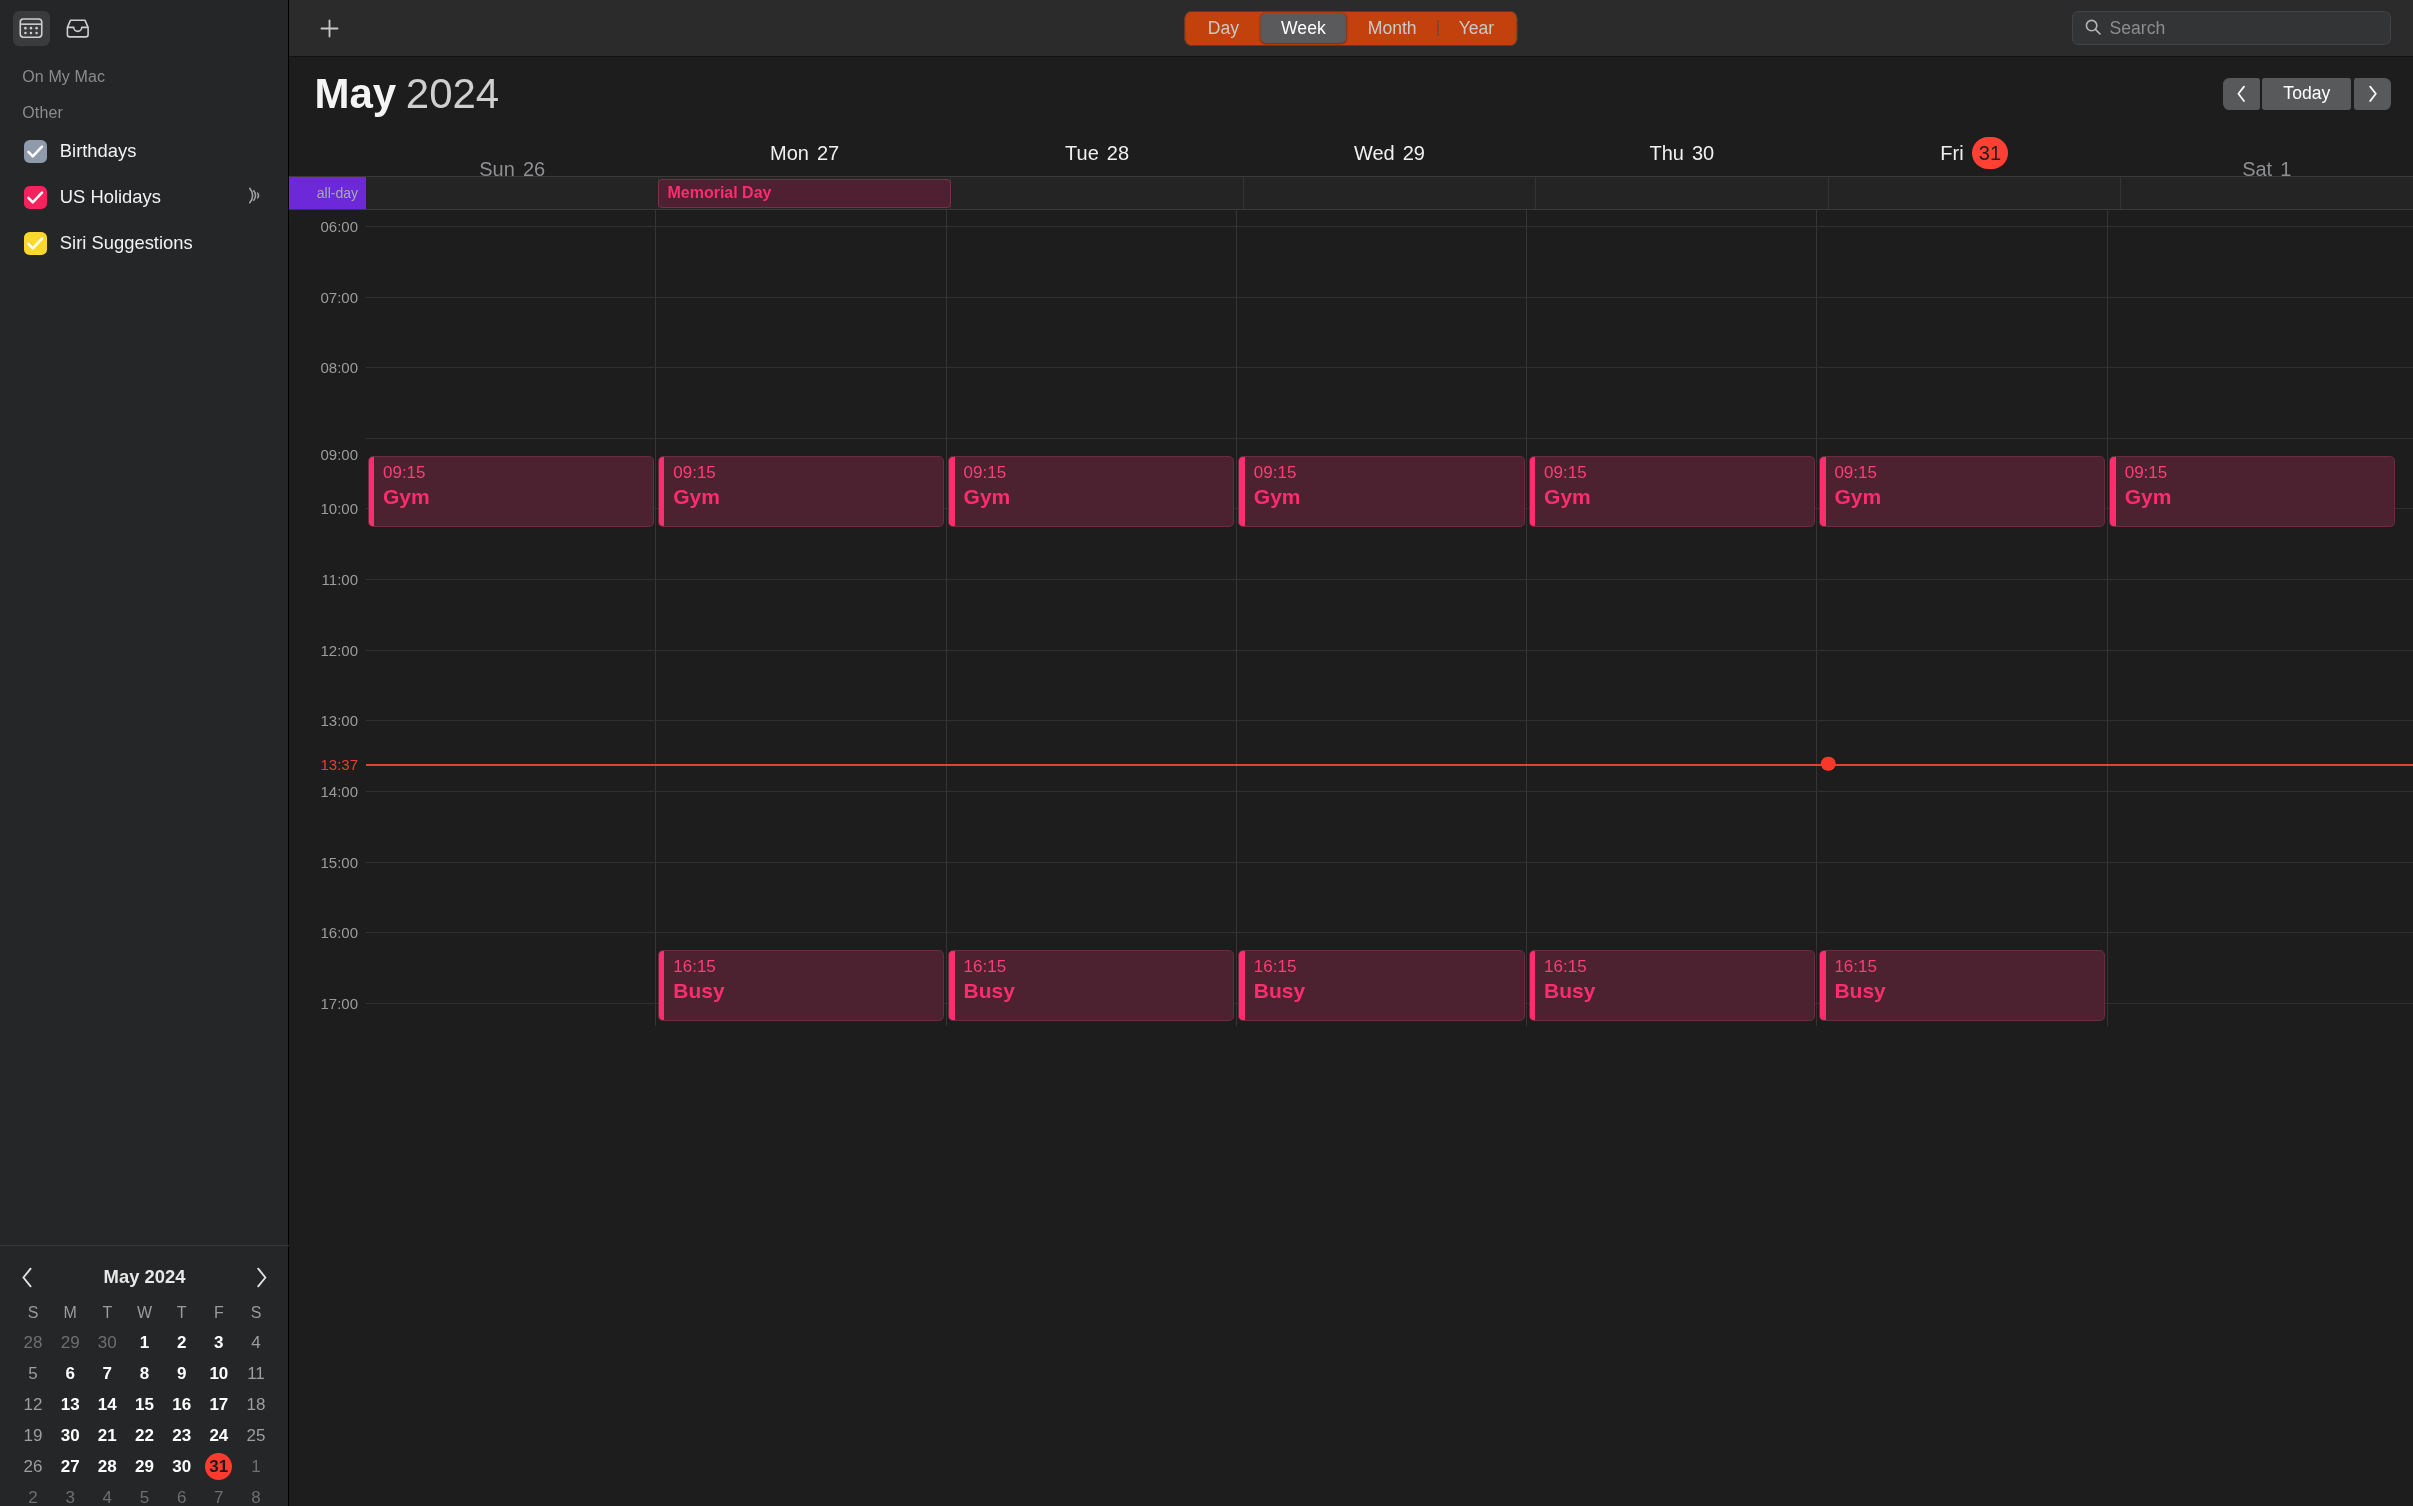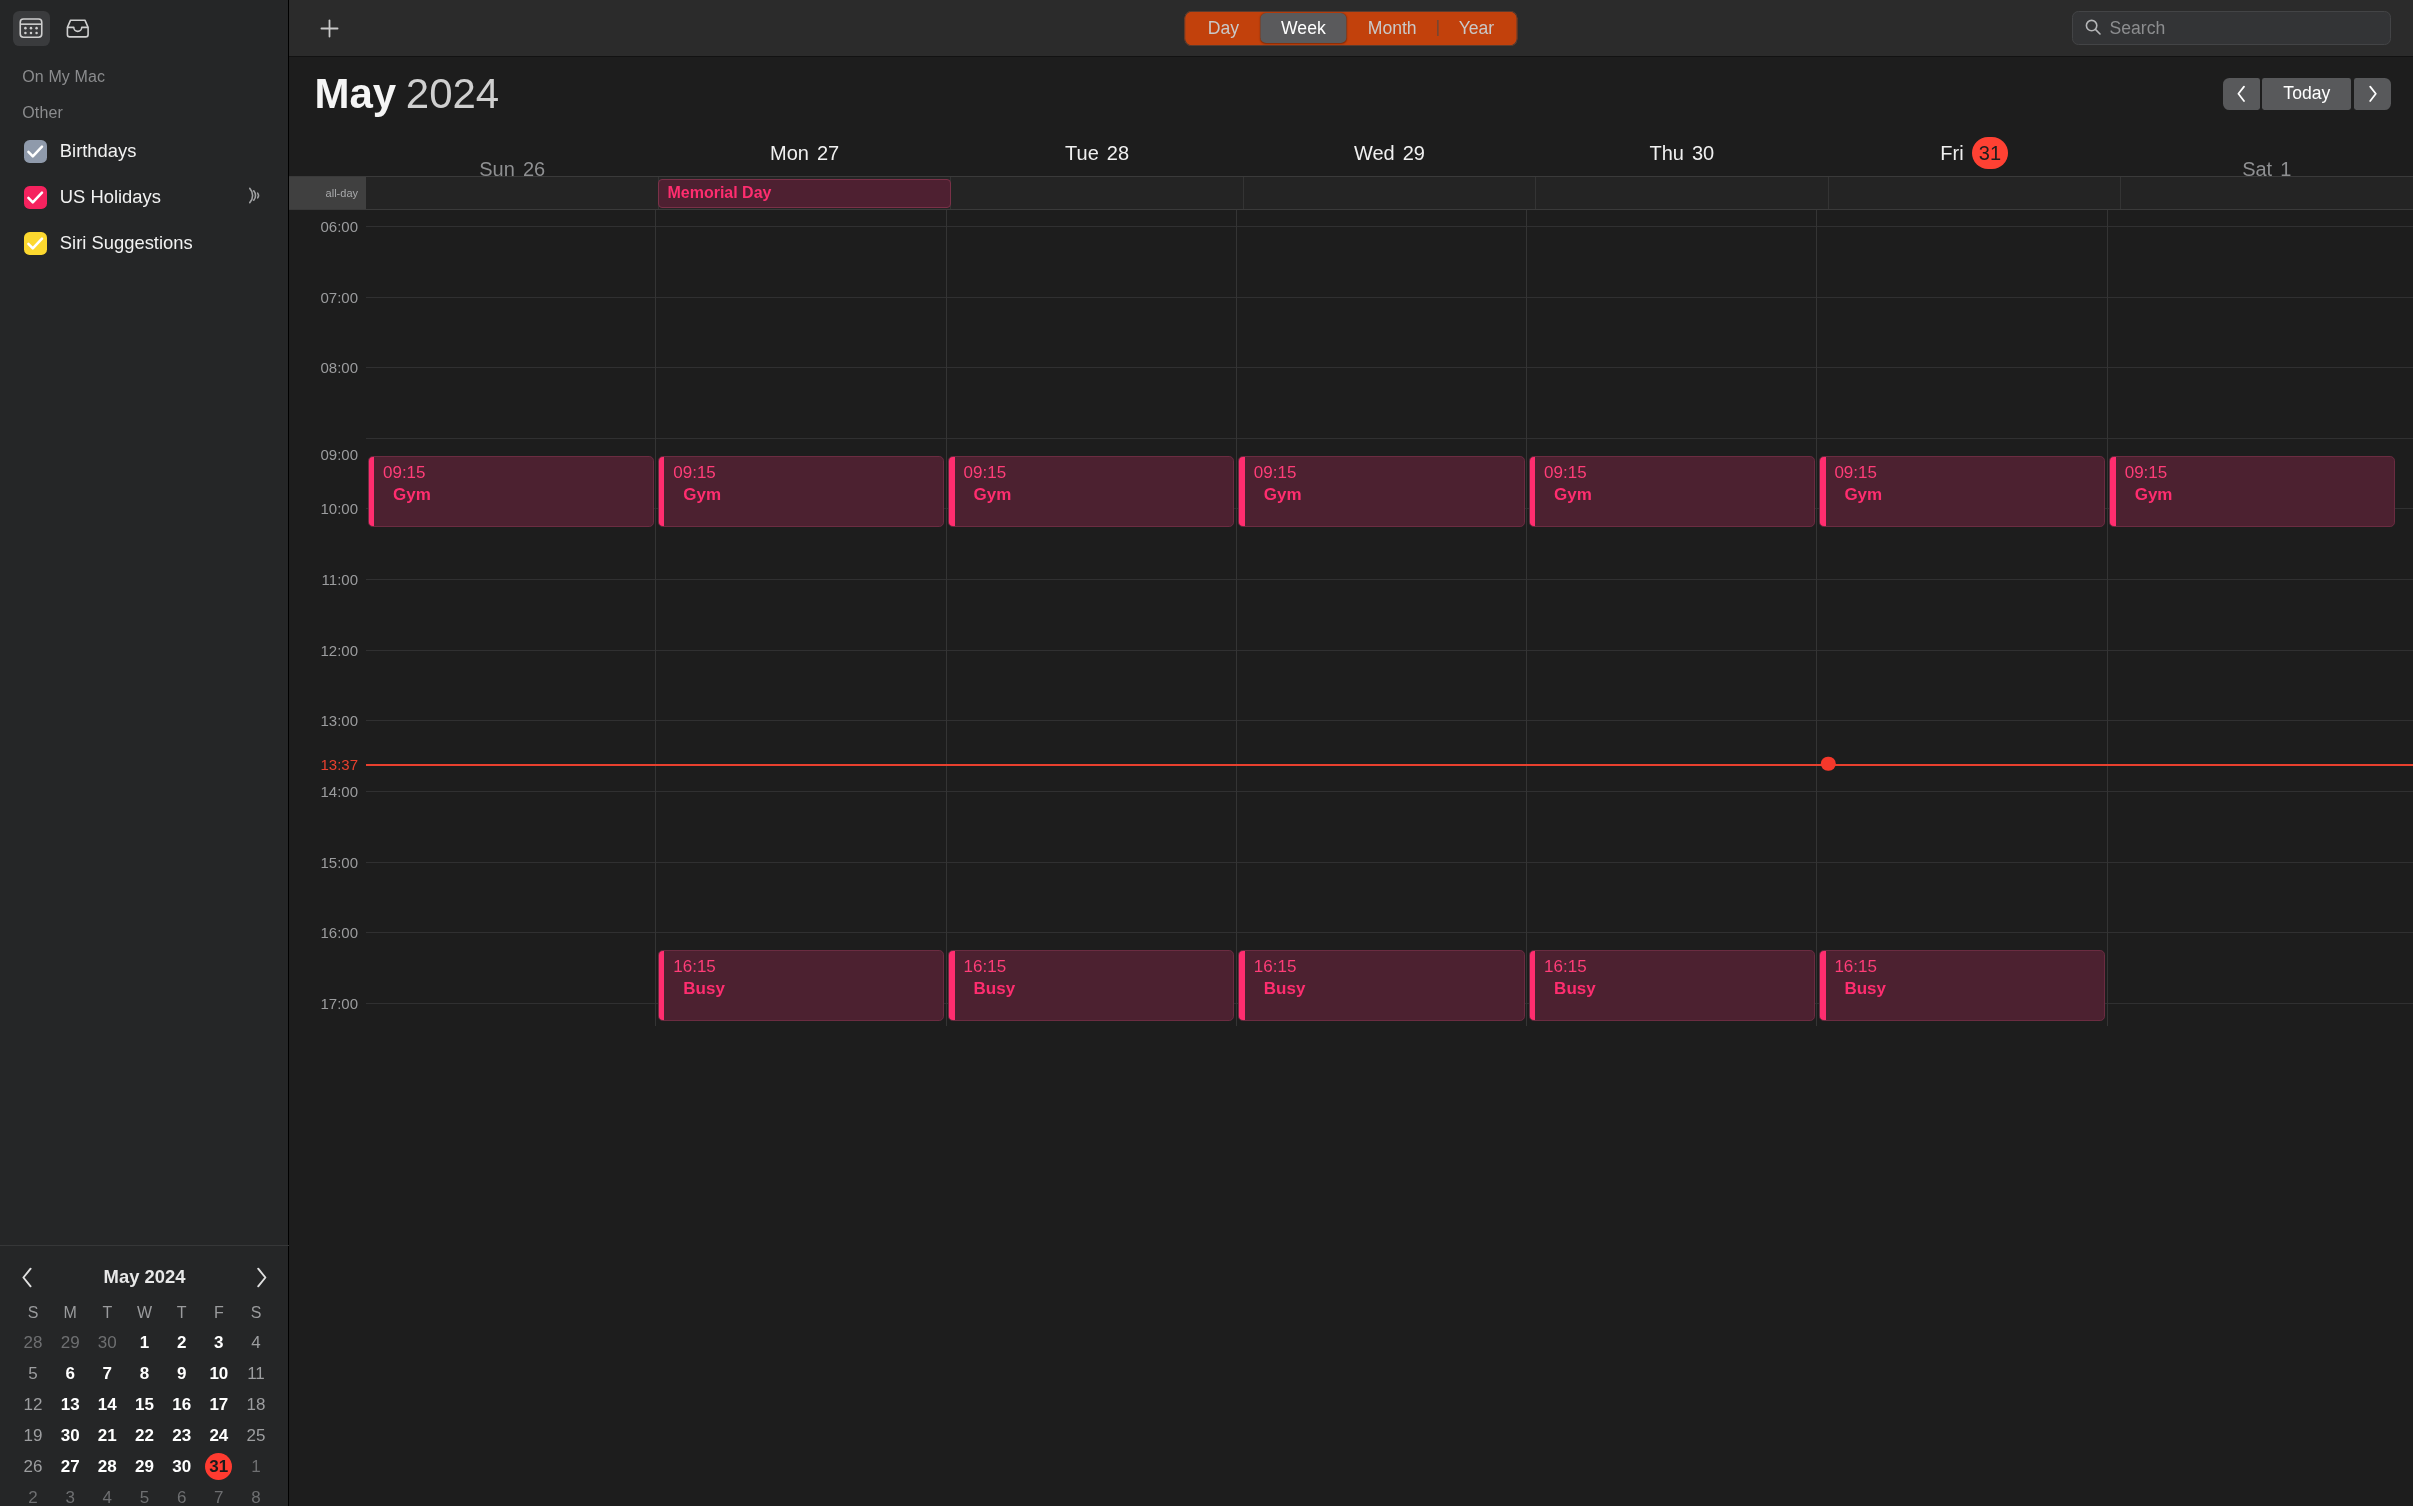--- a/index.html
+++ b/index.html
@@ -137,23 +137,23 @@
     border-radius:16px; background:#ff4133; color:#1d1d1d; font-size:20px; font-weight:500;
   }
 
   
   .allday {
     display:flex; height:34px; position:relative;
     border-top:0.8px solid #3a3a3a; border-bottom:0.8px solid #3a3a3a;
     background:#242424;
   }
   .allday-label {
-    width:77px; flex:0 0 77px; font-size:11px; color:#a8a9ab;
+    width:77px; flex:0 0 77px; font-size:14px; color:#a8a9ab;
     display:flex; align-items:center; justify-content:flex-end; padding-right:8px;
-    background:#404040;
+    background:#6d28d9;
   }
   .allday-cols { flex:1; display:flex; position:relative; }
   .allday-cols .acol { flex:1; border-left:0.8px solid #343434; }
   .allday-cols .acol:first-child { border-left:none; }
   .ad-event {
     position:absolute; top:1.6px; height:29px;
     background:#4e2031; border:0.8px solid #7a3148; border-radius:4px;
     display:flex; align-items:center; padding-left:8px;
     color:#ff2d6f; font-size:16px; font-weight:bold;
   }
@@ -186,21 +186,21 @@
   .ev {
     position:absolute; left:1.6px; right:1.6px;
     background:#4c2130; border-radius:4.8px; overflow:hidden;
     border:0.8px solid #6b2c41;
   }
   .ev::before {
     content:""; position:absolute; left:0; top:0; bottom:0; width:5.6px;
     background:#ff2d6f; border-radius:2.4px 0 0 2.4px;
   }
   .ev-time { font-size:17px; color:#ff3d78; padding:6.4px 0 0 14.4px; }
-  .ev-title { font-size:17px; color:#ff2d6f; font-weight:bold; padding:1.6px 0 0 14.4px;margin-left:10px; }
+  .ev-title { font-size:21px; color:#ff2d6f; font-weight:bold; padding:1.6px 0 0 14.4px; }
 </style>
 </head>
 <body>
 
 <div class="app">
 
   <div class="sidebar">
 
     <div class="sb-iconbar">
       <div class="sb-icon active">

